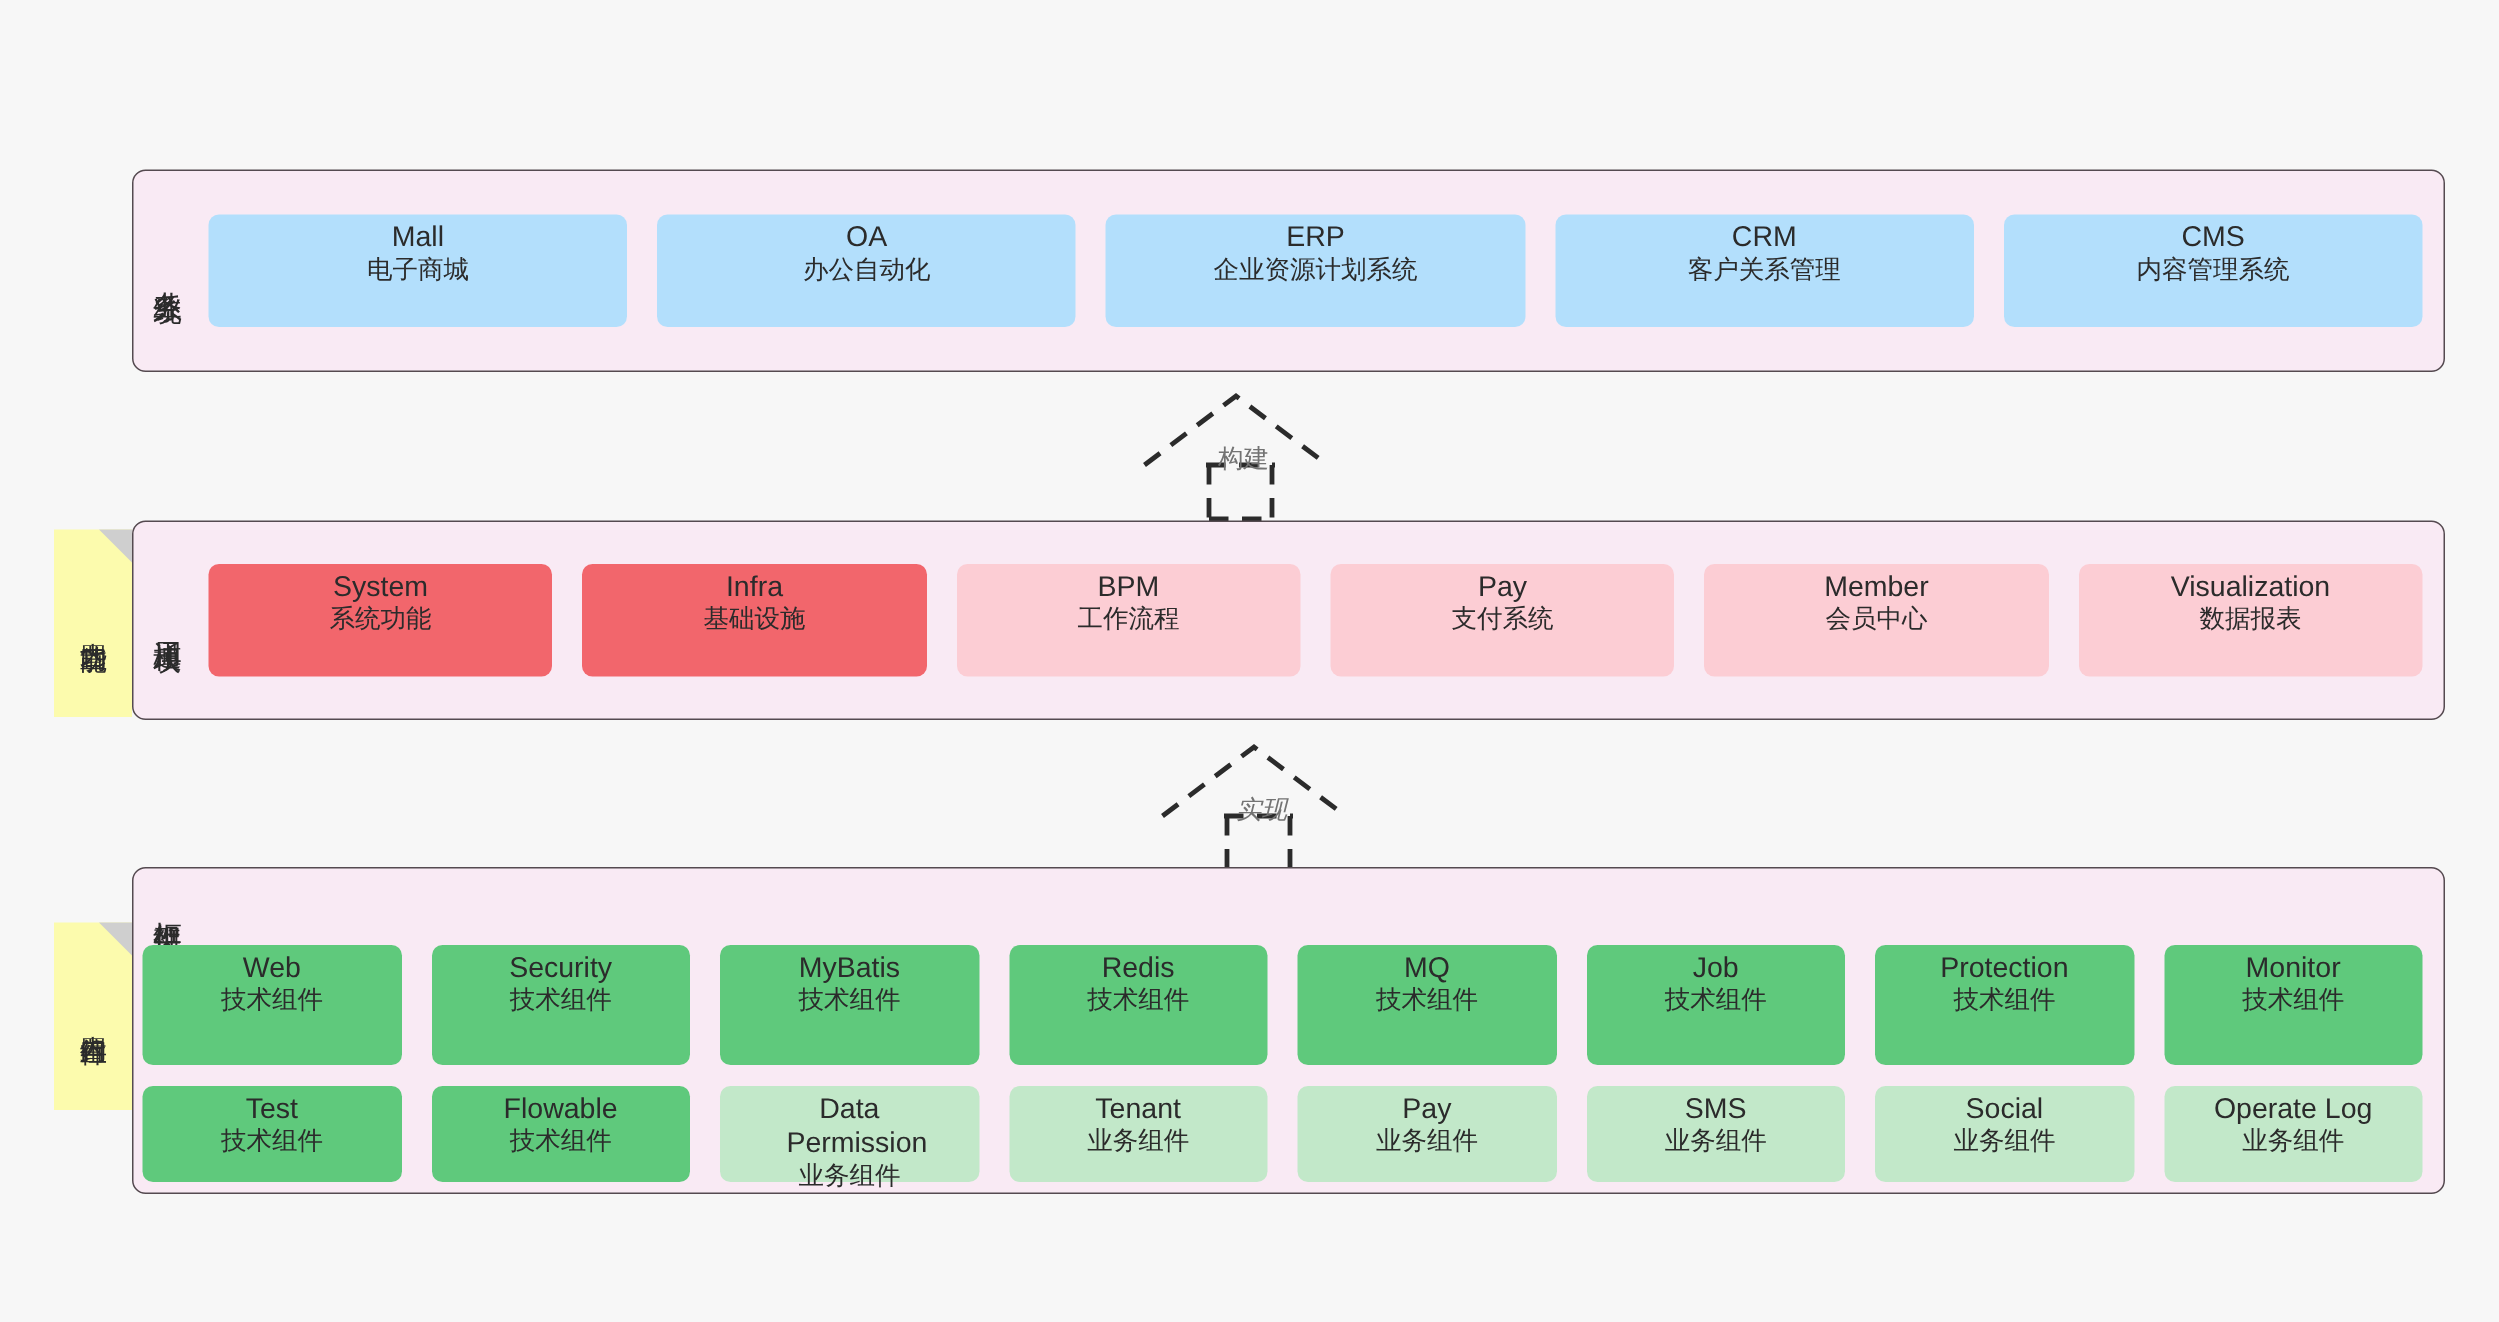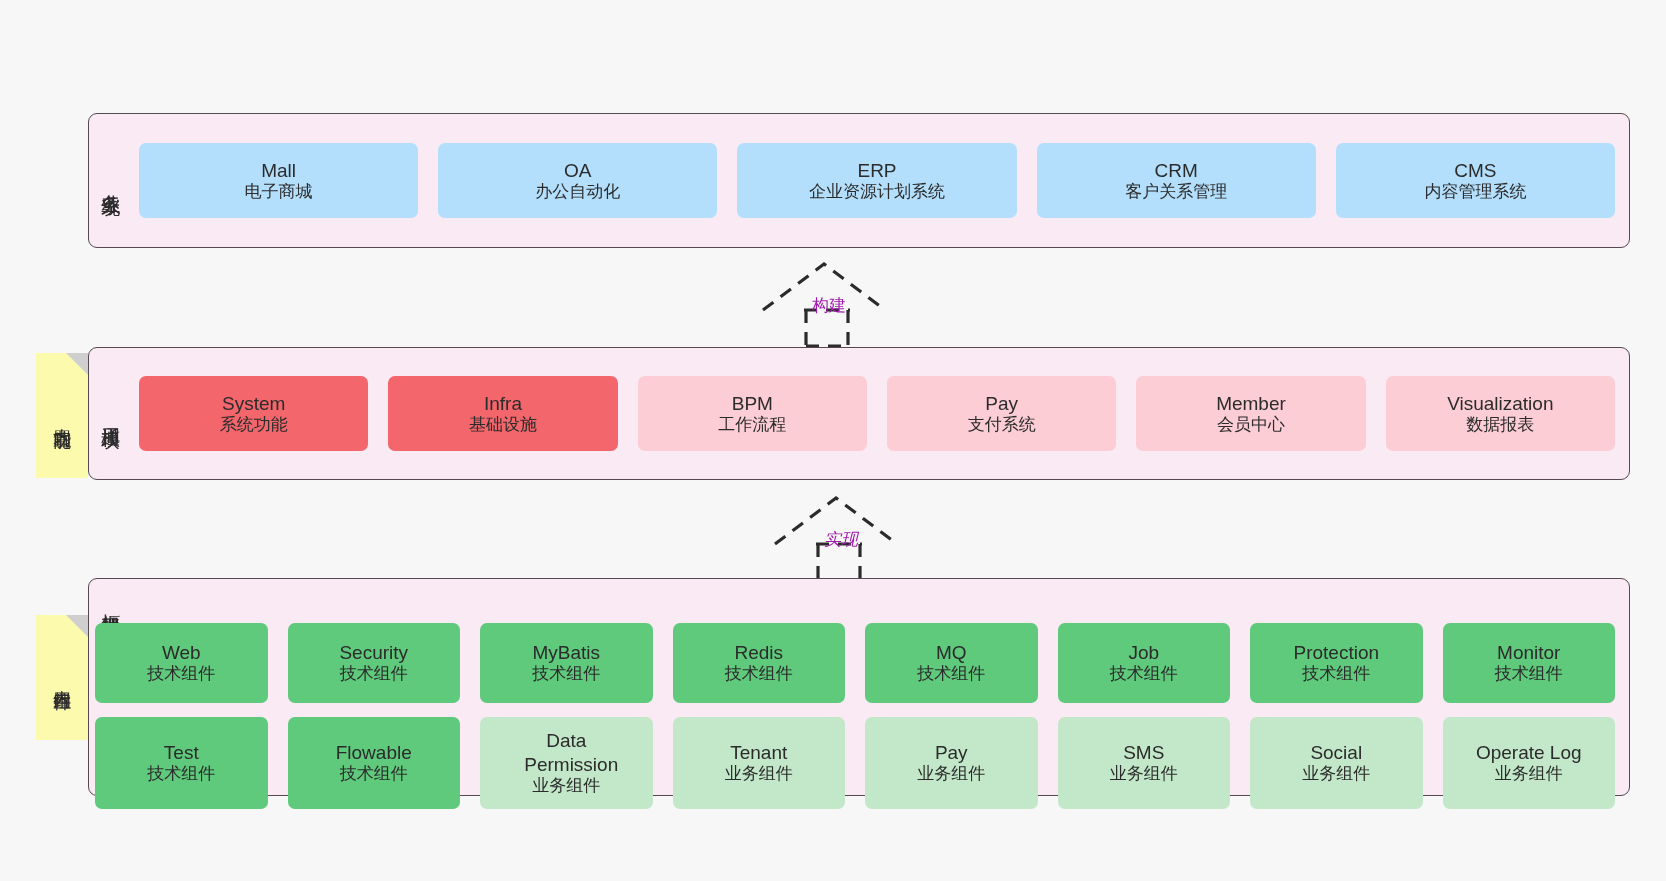--- a/index.html
+++ b/index.html
@@ -50,21 +50,20 @@
     gap:20px;
   }
   .row + .row{margin-top:14px;}
 
   .cell{
     flex:1 1 0;
     border-radius:7px;
     display:flex;
     flex-direction:column;
     align-items:center;
-    justify-content:center;
     text-align:center;
     line-height:1.22;
     box-sizing:border-box;
     padding:4px 6px;
   }
   .cell .en{font-size:19px;}
   .cell .cn{font-size:17px;}
 
   
   .c-blue{background:#b3dffc;}
@@ -98,21 +97,21 @@
     border-top:22px solid #cfcfcf;
     border-left:22px solid transparent;
   }
 
   
   .arrow{position:absolute;}
   .arrow svg{display:block;overflow:visible;}
   .arrow-label{
     position:absolute;
     font-size:17px;
-    color:#a21caf;
+    color:#737373;
     background:transparent;
     white-space:nowrap;
   }
 </style>
 </head>
 <body>
 
 <div class="stage">
 
   <div class="band" style="left:88px;top:113px;width:1542px;height:135px;">
@@ -238,21 +237,21 @@
         <div class="cell c-green">
           <span class="en">Protection</span>
           <span class="cn">技术组件</span>
         </div>
         <div class="cell c-green">
           <span class="en">Monitor</span>
           <span class="cn">技术组件</span>
         </div>
       </div>
 
-      <div class="row" style="height:92px;">
+      <div class="row" style="height:64px;">
         <div class="cell c-green">
           <span class="en">Test</span>
           <span class="cn">技术组件</span>
         </div>
         <div class="cell c-green">
           <span class="en">Flowable</span>
           <span class="cn">技术组件</span>
         </div>
         <div class="cell c-lgreen">
           <span class="en" style="display:block;max-width:84px;">Data Permission</span>

